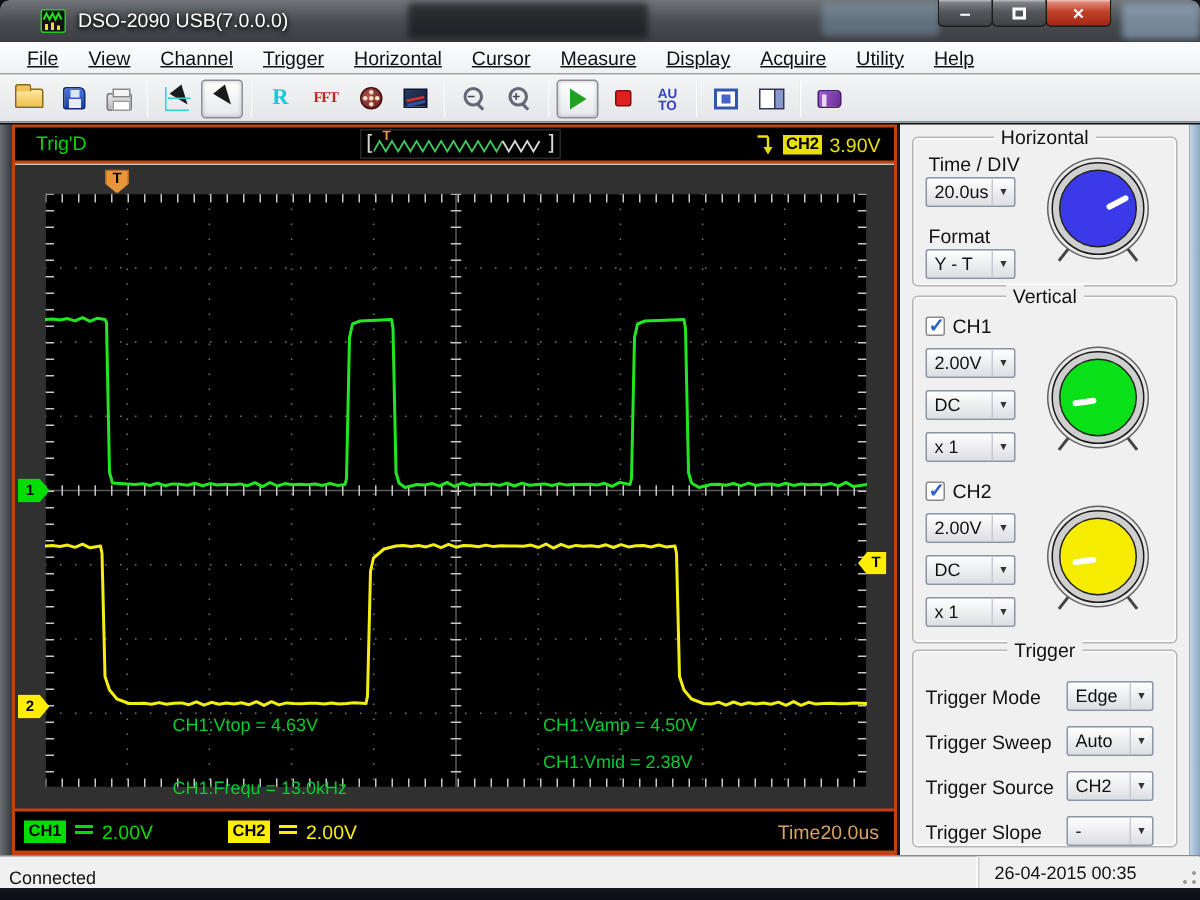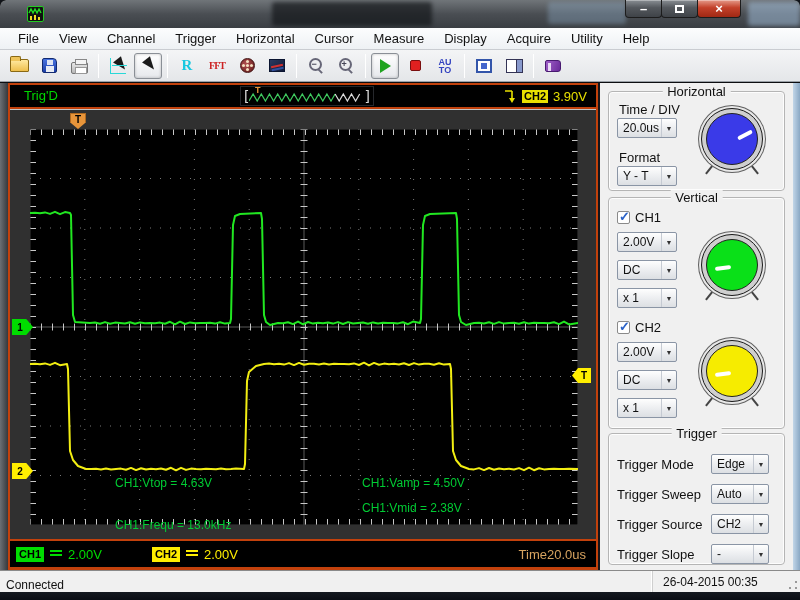--- a/index.html
+++ b/index.html
@@ -22,21 +22,21 @@
   .winbtn{width:37px;height:18px;display:flex;align-items:center;justify-content:center;
     color:#fff;font-size:13px;font-weight:bold;border:1px solid #1c1c1c;border-top:none;
     background:linear-gradient(#8a8f94,#54585d 45%,#3f4348);box-shadow:inset 0 1px 0 rgba(255,255,255,.35);
     border-radius:0 0 4px 4px;margin-left:-1px;cursor:default;}
   .winbtn.close{width:44px;background:linear-gradient(#e69b8a,#c3412a 45%,#a02814);}
   .maxbox{width:9px;height:8px;border:2px solid #fff;display:inline-block;}
 
   
   #menubar{position:absolute;left:0;top:28px;width:800px;height:22px;display:flex;align-items:center;
     background:linear-gradient(#fcfdfe,#eef1f4);border-bottom:1px solid #c9ccd1;padding-left:8px;}
-  .mitem{font-size:13px;color:#111;padding:20px 10px;}
+  .mitem{font-size:13px;color:#111;padding:20px 10px;text-decoration:underline;}
 
   
   #toolbar{position:absolute;left:0;top:50px;width:800px;height:32px;display:flex;align-items:center;
     background:linear-gradient(#f4f5f6,#e4e6e9);border-bottom:1px solid #9aa0a6;padding-left:4px;}
   .tbtn{width:28px;height:26px;display:flex;align-items:center;justify-content:center;margin:0 1px;
     border:1px solid transparent;border-radius:3px;}
   .tbtn.active{border:1px solid #8a8f96;background:linear-gradient(#ffffff,#e6e8ec);
     box-shadow:inset 0 0 3px rgba(0,0,0,.25);}
   .tsep{width:1px;height:24px;background:#b4b8bd;border-right:1px solid #fff;margin:0 4px;}
   .ticon{position:relative;display:block;}
@@ -172,20 +172,21 @@
     <div class="frag" id="frag2"></div>
     <div class="frag" id="frag3"></div>
     <span id="app-icon">
       <svg width="15" height="14" viewBox="0 0 15 14">
         <polyline points="1,6 3,2 5,6 7,2 9,6 11,2 13,6" fill="none" stroke="#22dd22" stroke-width="1.4"></polyline>
         <rect x="2" y="9" width="2" height="4" fill="#eedd22"></rect>
           <rect x="6" y="8" width="2" height="5" fill="#eedd22"></rect>
           <rect x="10" y="10" width="2" height="3" fill="#eedd22"></rect>
       </svg>
     </span>
+    <span id="win-title">DSO-2090 USB(7.0.0.0)</span>
     <div id="window-controls">
         <div class="winbtn minimize">–</div>
         <div class="winbtn maximize">
           <span class="maxbox"></span>
         </div>
         <div class="winbtn close">×</div>
       </div>
   </div>
 
   <div id="menubar">

